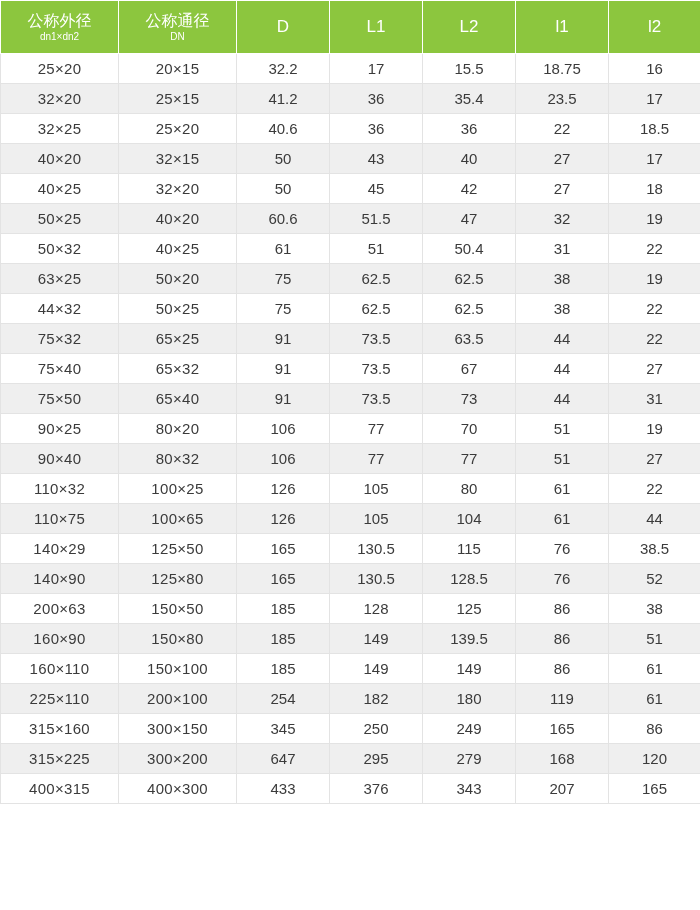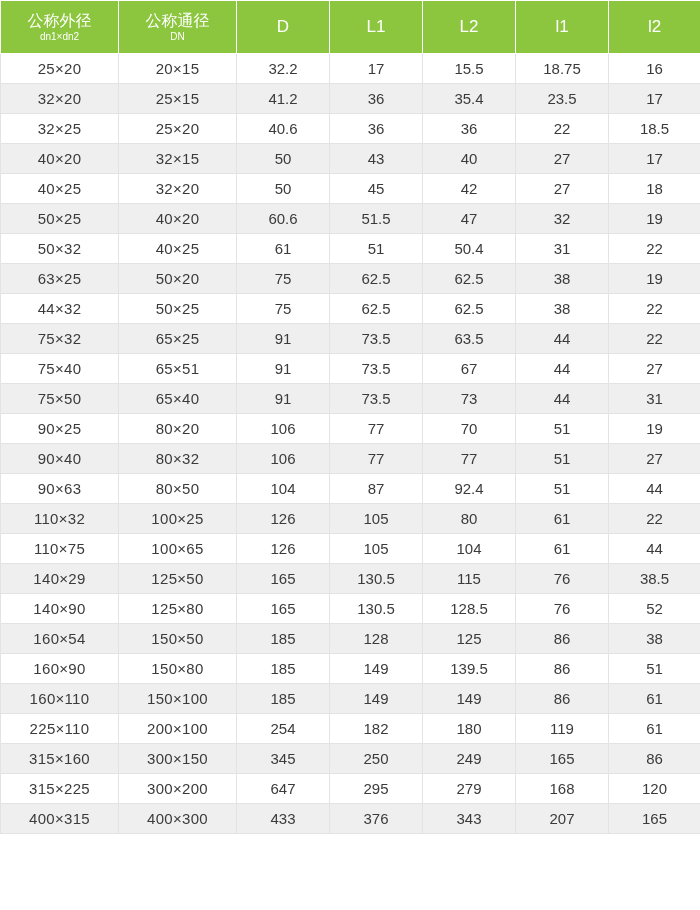--- a/index.html
+++ b/index.html
@@ -188,21 +188,21 @@
           <td>75×32</td>
           <td>65×25</td>
           <td>91</td>
           <td>73.5</td>
           <td>63.5</td>
           <td>44</td>
           <td>22</td>
         </tr>
         <tr>
           <td>75×40</td>
-          <td>65×51</td>
+          <td>65×32</td>
           <td>91</td>
           <td>73.5</td>
           <td>67</td>
           <td>44</td>
           <td>27</td>
         </tr>
         <tr>
           <td>75×50</td>
           <td>65×40</td>
           <td>91</td>
@@ -223,29 +223,20 @@
         <tr>
           <td>90×40</td>
           <td>80×32</td>
           <td>106</td>
           <td>77</td>
           <td>77</td>
           <td>51</td>
           <td>27</td>
         </tr>
         <tr>
-          <td>90×63</td>
-          <td>80×50</td>
-          <td>104</td>
-          <td>87</td>
-          <td>92.4</td>
-          <td>51</td>
-          <td>44</td>
-        </tr>
-        <tr>
           <td>110×32</td>
           <td>100×25</td>
           <td>126</td>
           <td>105</td>
           <td>80</td>
           <td>61</td>
           <td>22</td>
         </tr>
         <tr>
           <td>110×75</td>
@@ -268,21 +259,21 @@
         <tr>
           <td>140×90</td>
           <td>125×80</td>
           <td>165</td>
           <td>130.5</td>
           <td>128.5</td>
           <td>76</td>
           <td>52</td>
         </tr>
         <tr>
-          <td>160×54</td>
+          <td>200×63</td>
           <td>150×50</td>
           <td>185</td>
           <td>128</td>
           <td>125</td>
           <td>86</td>
           <td>38</td>
         </tr>
         <tr>
           <td>160×90</td>
           <td>150×80</td>

